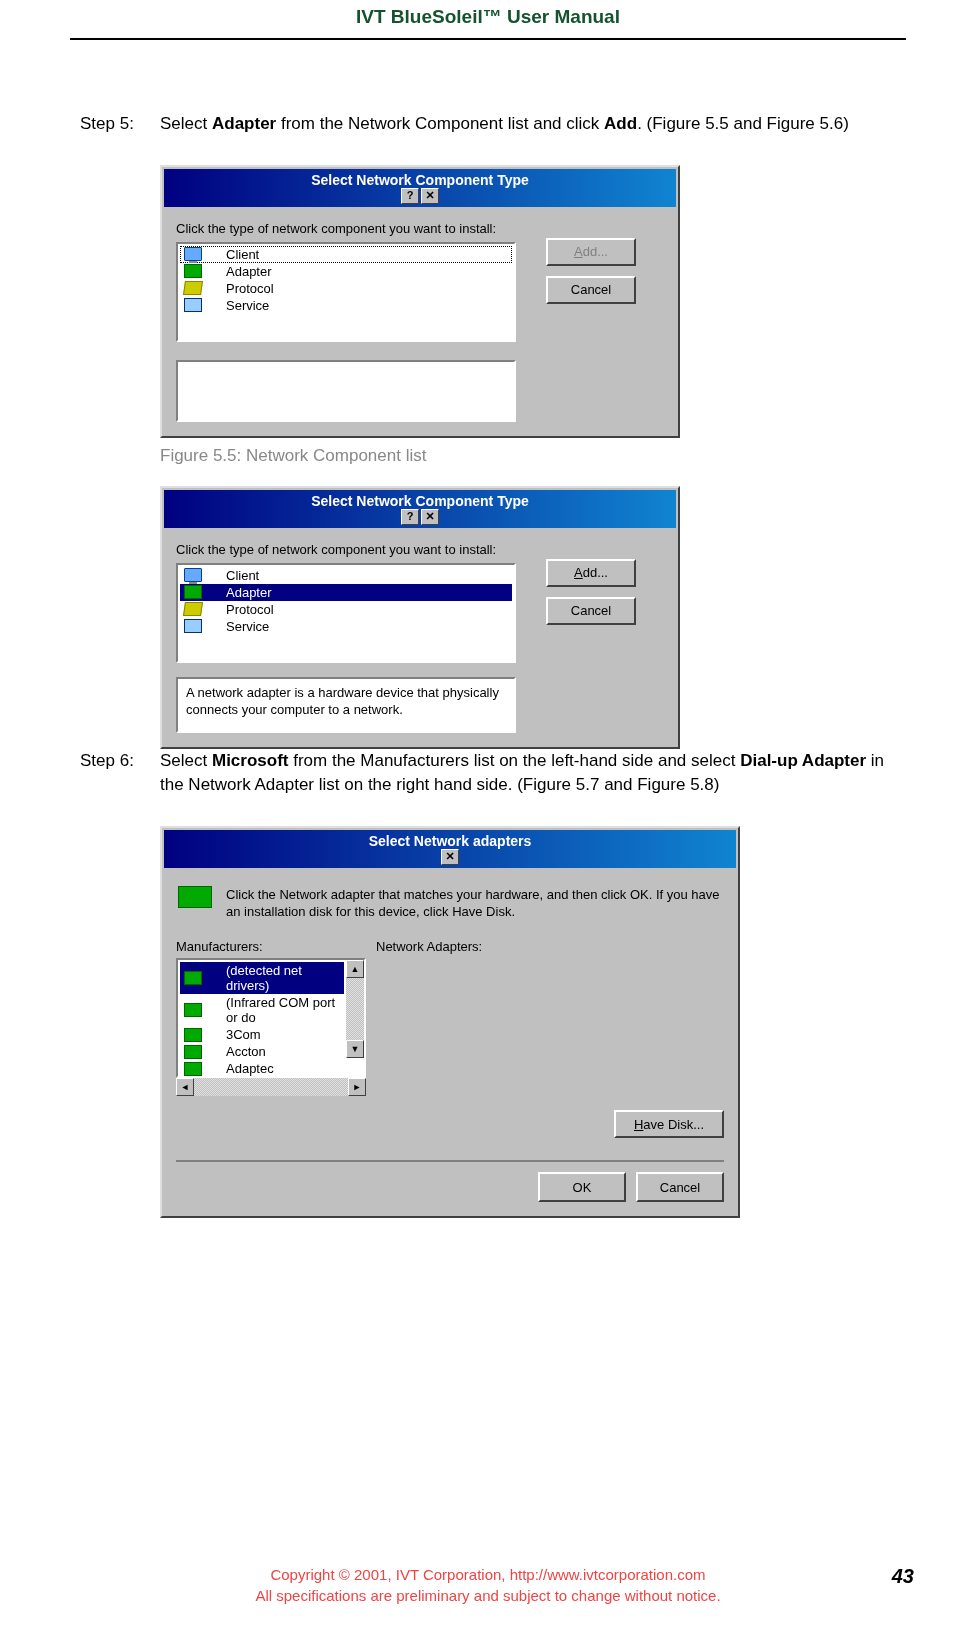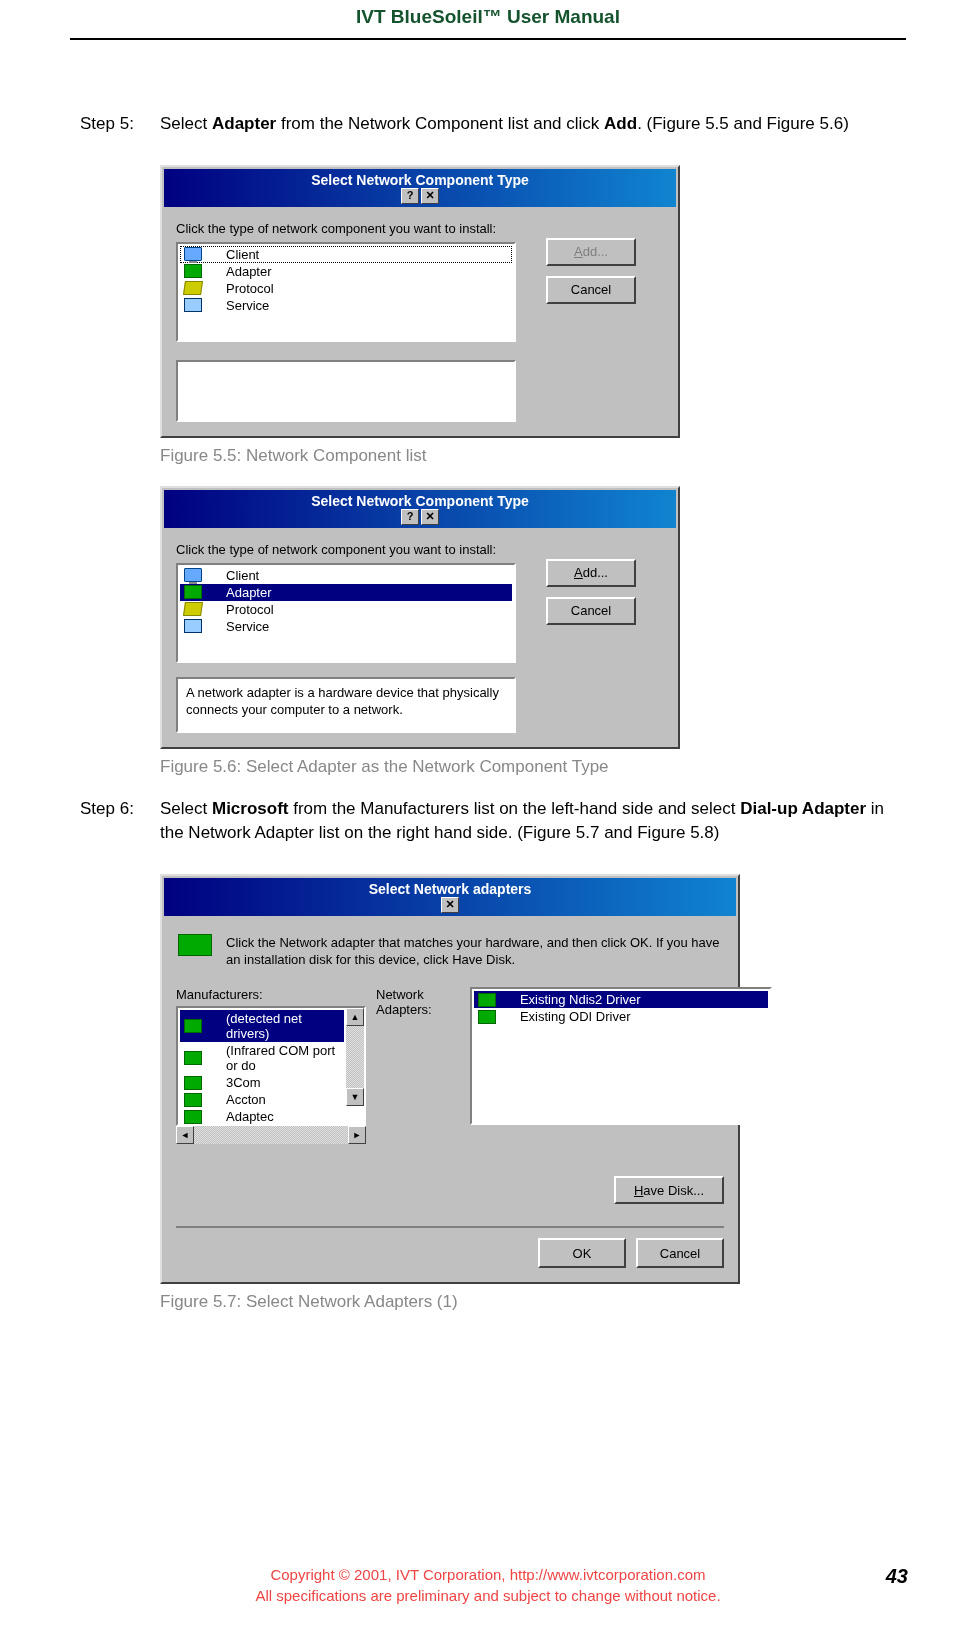--- a/index.html
+++ b/index.html
@@ -141,21 +141,21 @@
   .dlg57 .lists-row { display:flex; gap: 10px; }
   .dlg57 .mfr-col { display:flex; flex-direction:column;justify-content:space-between; }
   .dlg57 .mfr-col .lbl, .dlg57 .adp-col .lbl { font-size:13px; margin-bottom: 4px; }
   .dlg57 .mfr-list { width: 190px; height: 120px; position:relative; padding:2px 20px 2px 2px; overflow:hidden;}
   .dlg57 .mfr-list .vscroll { position:absolute; right:0; top:0; bottom:18px; width:18px; display:flex; flex-direction:column;}
   .dlg57 .mfr-list .vscroll .track { flex:1; }
   .dlg57 .mfr-hscroll { display:flex; width:190px; height:18px; }
   .dlg57 .mfr-hscroll .track { flex:1; }
   .dlg57 .adp-col { display:flex; flex-direction:row; }
   .dlg57 .adp-list { width: 340px; height: 138px; padding:2px; }
-  .dlg57 .hd-row { display:flex; justify-content:flex-end; margin-top: 32px; }
+  .dlg57 .hd-row { display:flex; justify-content:flex-end; margin-top: 14px; }
   .dlg57 .btm-bar {
     margin-top: 22px;
     border-top: 2px solid;
     border-color: #808080;
     padding-top: 10px;
     display:flex; justify-content:flex-end; gap:10px;
   }
   .dlg57 .btm-bar .raised-btn { width: 88px; height: 30px; }
 
   
@@ -166,21 +166,21 @@
     padding: 0 70px;
   }
   .footer-text {
     text-align: center;
     color: #ef4444;
     font-size: 15px;
     line-height: 1.4;
   }
   .page-num {
     position: absolute;
-    right: 68px;
+    right: 62px;
     bottom: 18px;
     font-weight: bold;
     font-style: italic;
     font-size: 20px;
   }
 </style>
 </head>
 <body>
 
 <div class="page-header">IVT BlueSoleil™ User Manual</div>
@@ -275,21 +275,20 @@
           </div>
           <div class="btncol">
             <div class="raised-btn">
                 <span><span class="ul">A</span>dd...</span>
               </div>
             <div class="raised-btn">Cancel</div>
           </div>
         </div>
       </div>
     </div>
-    <div class="fig-caption">Figure 5.6: Select Adapter as the Network Component Type</div>
   </div>
 
   <div class="step-row">
     <div class="step-label">Step 6:</div>
     <div class="step-text">
       <span>Select </span><b>Microsoft</b><span> from the Manufacturers list on the left-hand side and select </span><b>Dial-up Adapter</b><span> in the Network Adapter list on the right hand side. (Figure 5.7 and Figure 5.8)</span>
     </div>
   </div>
 
   <div class="fig-wrap">
@@ -336,44 +335,33 @@
               </div>
             </div>
             <div class="mfr-hscroll sunken" style="border-width:0;">
               <div class="scroll-btn">◄</div>
               <div class="track scroll-track"></div>
               <div class="scroll-btn">►</div>
             </div>
           </div>
           <div class="adp-col">
             <div class="lbl">Network Adapters:</div>
-            <div class="sunken adp-list">
-              <div class="list-item-win selected">
-                  <span class="ico ico-adapter"></span>
-                  <span>Existing Ndis2 Driver</span>
-                </div>
-              <div class="list-item-win">
-                  <span class="ico ico-adapter"></span>
-                  <span>Existing ODI Driver</span>
-                </div>
-            </div>
           </div>
         </div>
         <div class="hd-row">
           <div class="raised-btn" style="width:110px;">
               <span><span class="ul">H</span>ave Disk...</span>
             </div>
         </div>
         <div class="btm-bar">
           <div class="raised-btn">OK</div>
           <div class="raised-btn">Cancel</div>
         </div>
       </div>
     </div>
-    <div class="fig-caption">Figure 5.7: Select Network Adapters (1)</div>
   </div>
 
 </div>
 
 <div class="page-footer">
   <div class="footer-text">
     <div>Copyright © 2001, IVT Corporation, http://www.ivtcorporation.com</div>
     <div>All specifications are preliminary and subject to change without notice.</div>
   </div>
   <div class="page-num">43</div>

